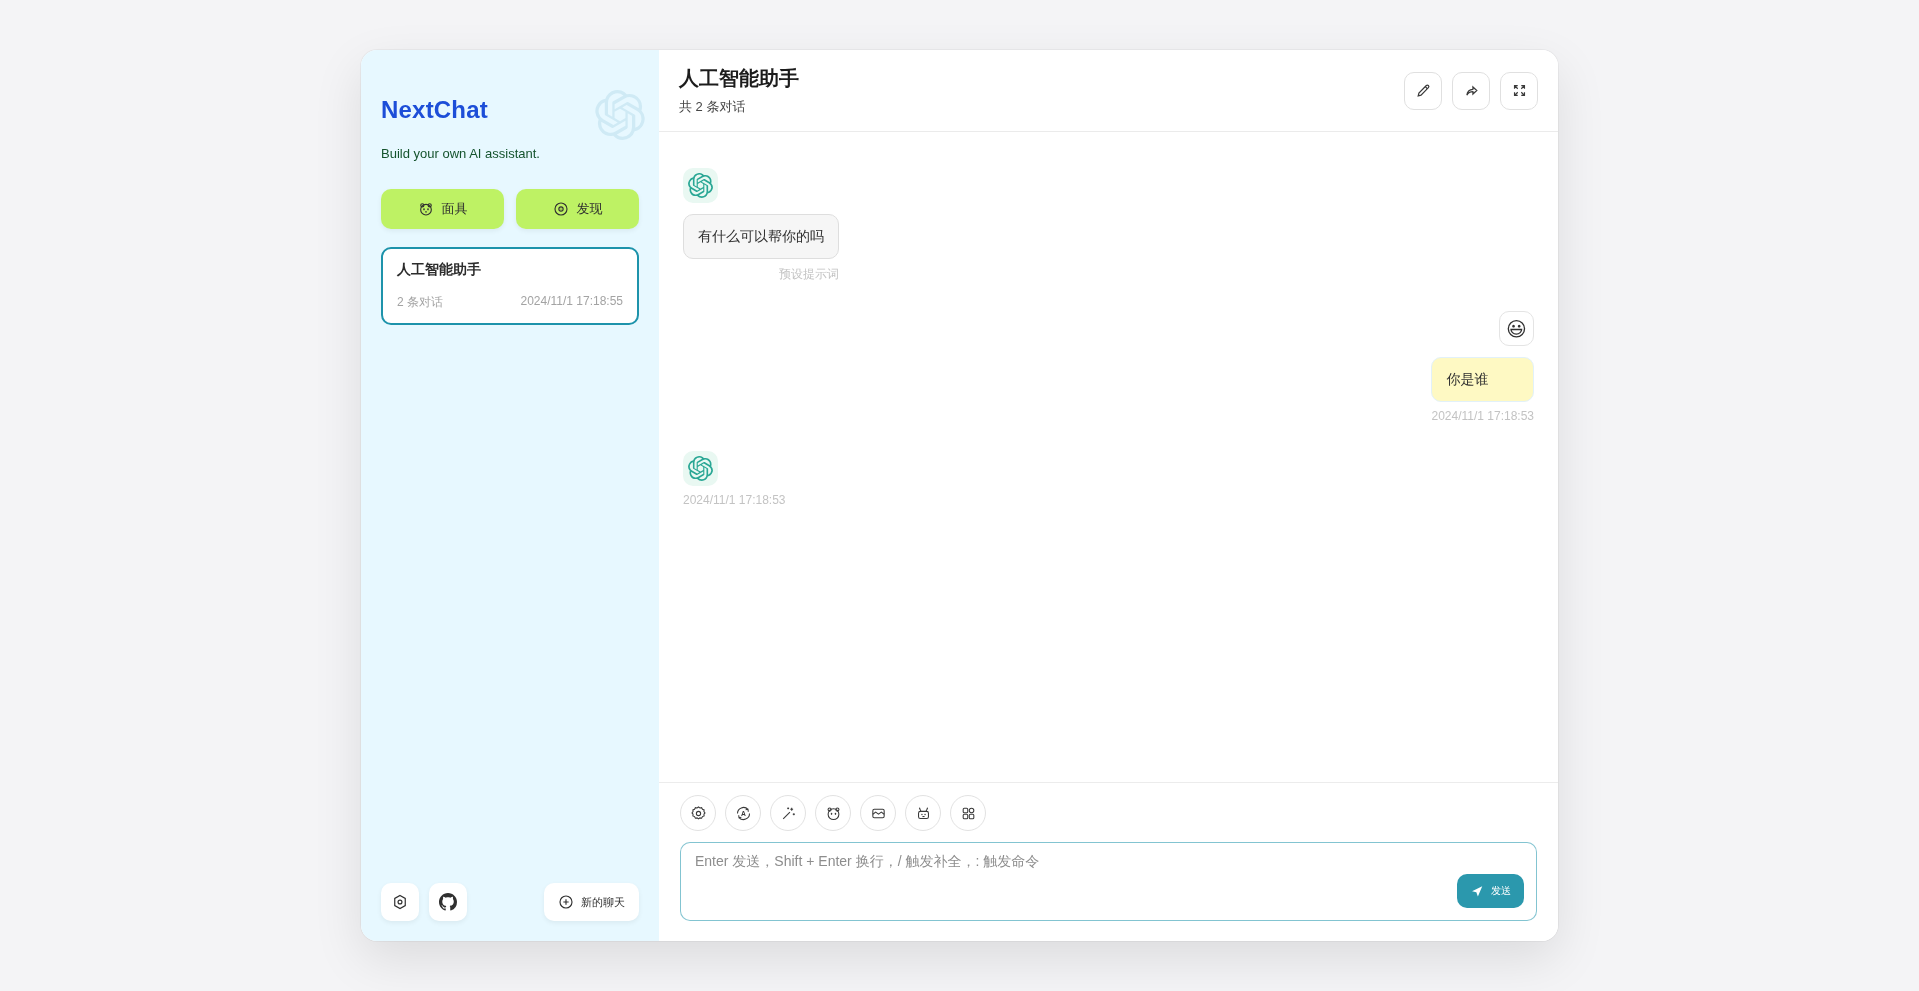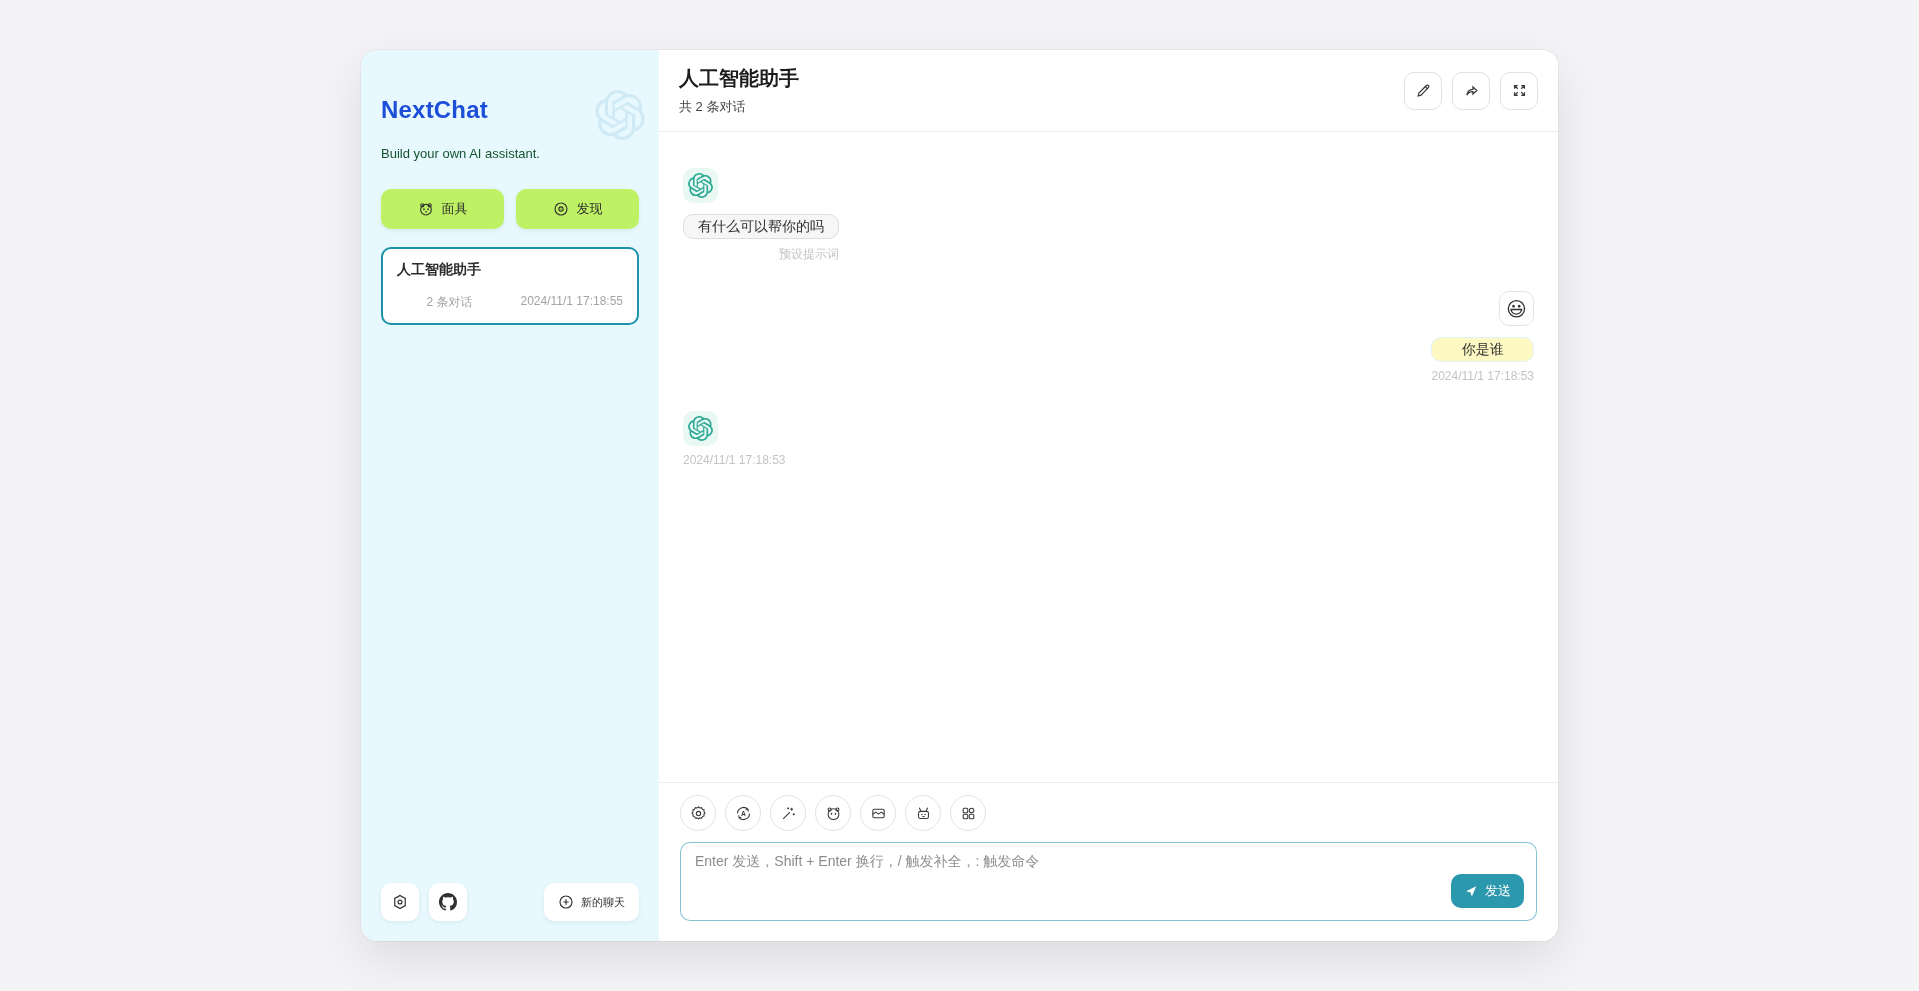--- a/index.html
+++ b/index.html
@@ -30,21 +30,21 @@
     display:flex; align-items:center; justify-content:center; gap:8px;
     font-size:13px; color:#2f2f2f; cursor:pointer;
     box-shadow:0 2px 5px rgba(0,0,0,0.06);
   }
   .mask-btn svg { width:16px; height:16px; stroke:#303030; fill:none; stroke-width:1.7; }
   .chat-item {
     margin-top:18px; background:#fff; border:2px solid #1d93ab;
     border-radius:10px; padding:12px 14px; cursor:pointer;
   }
   .chat-item-title { font-size:14px; font-weight:700; color:#2c2c2c; }
-  .chat-item-info { display:flex; justify-content:flex-end; margin-top:15px; font-size:12px; color:#a3a3a3;gap:48px; }
+  .chat-item-info { display:flex; justify-content:space-between; margin-top:15px; font-size:12px; color:#a3a3a3;gap:48px; }
   .sidebar-spacer { flex:1; }
   .sidebar-footer { display:flex; align-items:center; gap:10px; }
   .icon-btn-sq {
     width:38px; height:38px; background:#fff; border-radius:10px;
     display:flex; align-items:center; justify-content:center; cursor:pointer;
     box-shadow:0 2px 5px rgba(0,0,0,0.06);
   }
   .icon-btn-sq svg { width:18px; height:18px; stroke:#303030; fill:none; stroke-width:1.6; }
   .icon-btn-sq svg.filled { fill:#303030; stroke:none; }
   .new-chat-btn {
@@ -73,22 +73,22 @@
   .msg.user { align-items:flex-end; }
   .avatar {
     width:35px; height:35px; border-radius:10px;
     display:flex; align-items:center; justify-content:center;
   }
   .avatar.bot { background:#e9f8f2; }
   .avatar.bot svg { width:25px; height:25px; fill:#2aa795; }
   .avatar.user { background:#fff; border:1px solid #e4e4e4; font-size:20px; line-height:1; }
   .msg-content { display:inline-flex; flex-direction:column; max-width:672px; }
   .bubble {
-    margin-top:11px; padding:0 14px; border-radius:10px;
-    font-size:14px; line-height:1.65; color:#2f2f2f; word-break:break-word;text-align:center;
+    margin-top:11px; padding:10px 14px; border-radius:10px;
+    font-size:14px; line-height:1.65; color:#2f2f2f; word-break:break-word;
   }
   .bubble.bot { background:#f6f6f6; border:1px solid #dedede; }
   .bubble.user { background:#fef9c3; border:1px solid #e2f1f9; }
   .msg-meta { margin-top:7px; font-size:12px; color:#c3c3c3; align-self:flex-end; white-space:nowrap; }
   
   .chat-input-panel { border-top:1px solid #ececec; padding:12px 21px 20px; }
   .toolbar { display:flex; gap:9px; margin-bottom:11px; }
   .tool-btn {
     width:36px; height:36px; border-radius:50%; border:1px solid #e2e2e2; background:#fff;
     display:flex; align-items:center; justify-content:center; cursor:pointer;
@@ -100,21 +100,21 @@
   }
   .input-wrap textarea {
     width:100%; height:100%; border:none; outline:none; resize:none;
     font-size:14px; font-family:inherit; color:#303030; background:transparent;
   }
   .input-wrap textarea::placeholder { color:#8d8d8d; }
   .send-btn {
     position:absolute; right:12px; bottom:12px; height:34px;
     background:#2b98ad; color:#fff; border:none; border-radius:10px;
     display:flex; align-items:center; gap:7px; padding:0 13px;
-    font-size:13px; cursor:pointer;
+    font-size:10px; cursor:pointer;
   }
   .send-btn svg { width:14px; height:14px; fill:#fff; }
 </style>
 </head>
 <body>
 
 <svg width="0" height="0" style="position:absolute">
   <defs>
     <path id="openai-path" d="M22.2819 9.8211a5.9847 5.9847 0 0 0-.5157-4.9108 6.0462 6.0462 0 0 0-6.5098-2.9A6.0651 6.0651 0 0 0 4.9807 4.1818a5.9847 5.9847 0 0 0-3.9977 2.9 6.0462 6.0462 0 0 0 .7427 7.0966 5.98 5.98 0 0 0 .511 4.9107 6.051 6.051 0 0 0 6.5146 2.9001A5.9847 5.9847 0 0 0 13.2599 24a6.0557 6.0557 0 0 0 5.7718-4.2058 5.9894 5.9894 0 0 0 3.9977-2.9001 6.0557 6.0557 0 0 0-.7475-7.073zm-9.022 12.6081a4.4755 4.4755 0 0 1-2.8764-1.0408l.1419-.0804 4.7783-2.7582a.7948.7948 0 0 0 .3927-.6813v-6.7369l2.02 1.1686a.071.071 0 0 1 .038.052v5.5826a4.504 4.504 0 0 1-4.4945 4.4944zm-9.6607-4.1254a4.4708 4.4708 0 0 1-.5346-3.0137l.142.0852 4.783 2.7582a.7712.7712 0 0 0 .7806 0l5.8428-3.3685v2.3324a.0804.0804 0 0 1-.0332.0615L9.74 19.9502a4.4992 4.4992 0 0 1-6.1408-1.6464zM2.3408 7.8956a4.485 4.485 0 0 1 2.3655-1.9728V11.6a.7664.7664 0 0 0 .3879.6765l5.8144 3.3543-2.0201 1.1685a.0757.0757 0 0 1-.071 0l-4.8303-2.7865A4.504 4.504 0 0 1 2.3408 7.8956zm16.5963 3.8558L13.1038 8.364 15.1192 7.2a.0757.0757 0 0 1 .071 0l4.8303 2.7913a4.4944 4.4944 0 0 1-.6765 8.1042v-5.6772a.79.79 0 0 0-.407-.667zm2.0107-3.0231l-.142-.0852-4.7735-2.7818a.7759.7759 0 0 0-.7854 0L9.409 9.2297V6.8974a.0662.0662 0 0 1 .0284-.0615l4.8303-2.7866a4.4992 4.4992 0 0 1 6.6802 4.66zM8.3065 12.863l-2.02-1.1638a.0804.0804 0 0 1-.038-.0567V6.0742a4.4992 4.4992 0 0 1 7.3757-3.4537l-.142.0805L8.704 5.459a.7948.7948 0 0 0-.3927.6813zm1.0976-2.3654l2.602-1.4998 2.6069 1.4998v2.9994l-2.5974 1.4997-2.6067-1.4997Z"></path>
   </defs>

